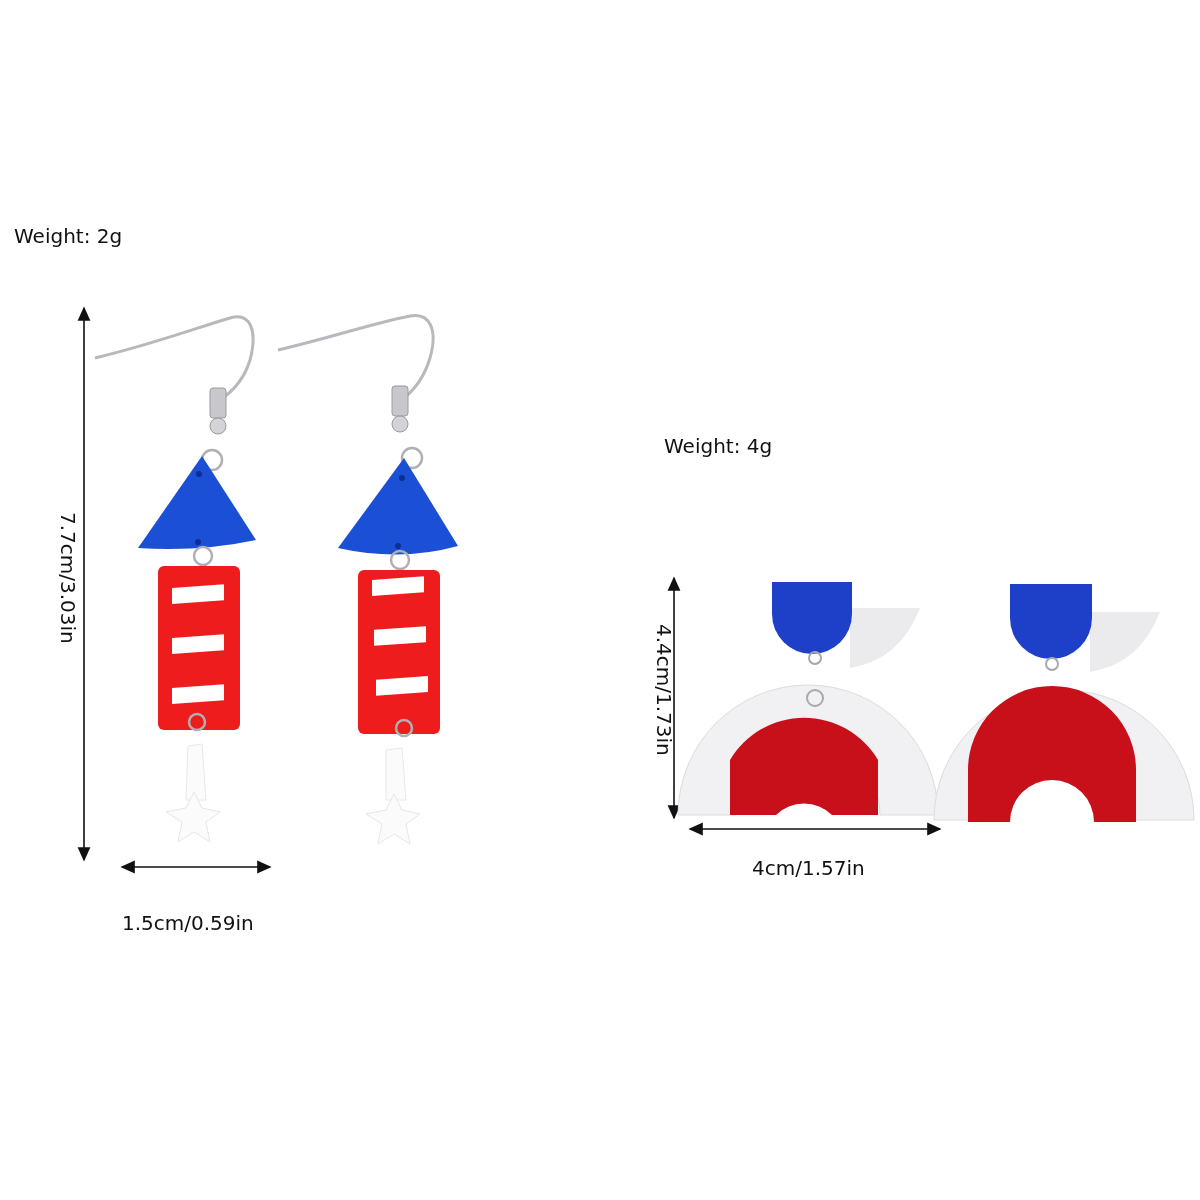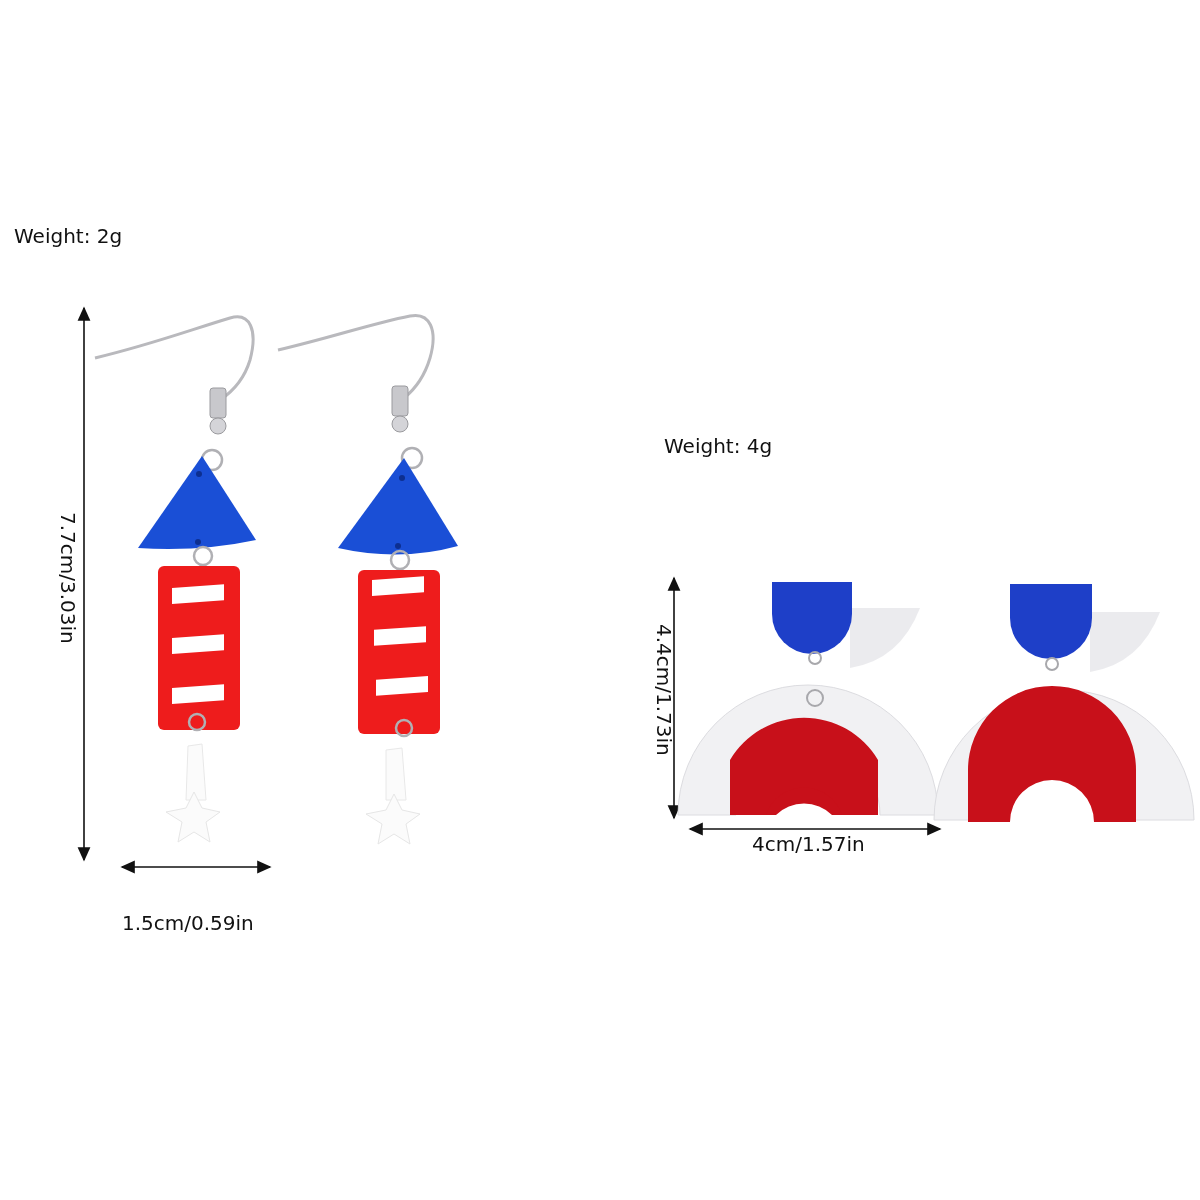--- a/index.html
+++ b/index.html
@@ -10,21 +10,21 @@
   </style>
 </head>
 <body>
 
 <div class="label" style="left:14px; top:224px;">Weight: 2g</div>
 <div class="vlabel" style="left:80px; top:512px;">7.7cm/3.03in</div>
 <div class="label" style="left:122px; top:872px;margin-top:39px;">1.5cm/0.59in</div>
 
 <div class="label" style="left:664px; top:424px;margin-top:10px;">Weight: 4g</div>
 <div class="vlabel" style="left:676px; top:624px;">4.4cm/1.73in</div>
-<div class="label" style="left:752px; top:832px;">4cm/1.57in</div>
+<div class="label" style="left:752px; top:856px;">4cm/1.57in</div>
 
 <svg class="abs" width="1200" height="1200" viewBox="0 0 1200 1200">
   <defs>
     <marker id="ah" markerWidth="10" markerHeight="10" refX="8" refY="5" orient="auto-start-reverse">
       <path d="M0,1 L9,5 L0,9 z" fill="#111"></path>
     </marker>
   </defs>
 
   <g>
     <line x1="84" y1="308" x2="84" y2="860" stroke="#111" stroke-width="1.6" marker-start="url(#ah)" marker-end="url(#ah)"></line>

